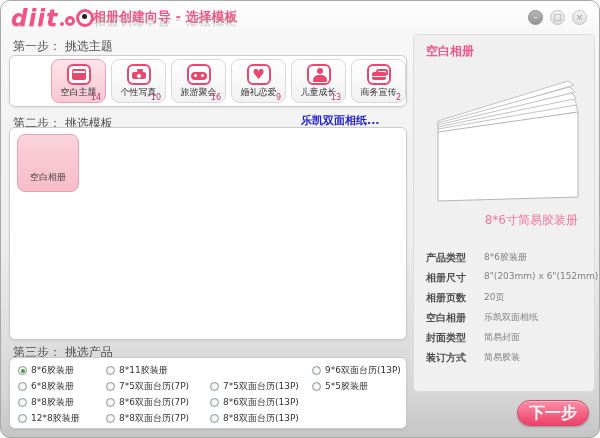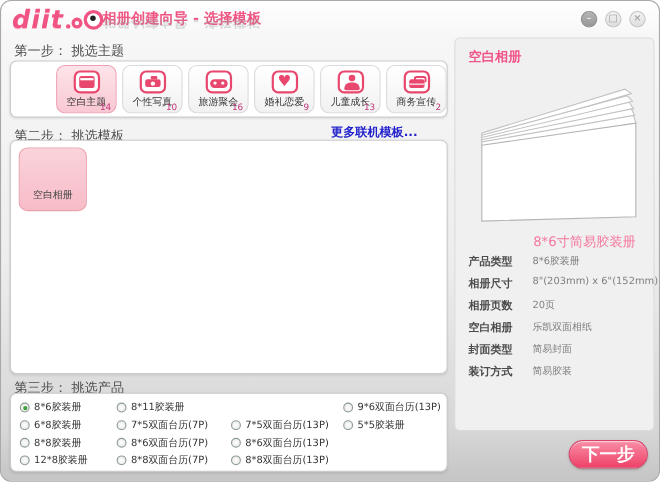--- a/index.html
+++ b/index.html
@@ -61,21 +61,21 @@
   .product-panel { top:356px; height:72px; }
   .product-cell { position:absolute; display:flex; align-items:center; gap:4px; font-size:9px; color:#333; cursor:pointer; white-space:nowrap; }
   .radio { width:9px; height:9px; border:1px solid #8a9a8f; border-radius:50%; background:radial-gradient(#ffffff,#e4e4e4); flex:none; position:relative; }
   .radio.checked::after { content:''; position:absolute; left:2px; top:2px; width:4px; height:4px; background:#3fa23f; border-radius:50%; }
   
   .sidebar { position:absolute; left:412px; top:33px; width:182px; height:358px; background:#f0f0f0;
     border:1px solid #dcdcdc; border-radius:5px; }
   .sidebar-title { position:absolute; left:12px; top:8px; font-size:12px; font-weight:bold; color:#f0548a; }
   .book-preview { position:absolute; left:14px; top:30px; }
   .sidebar-product-link { position:absolute; left:0; right:16px; top:177px; text-align:right; font-size:12px; color:#f4779c; cursor:pointer; }
-  .detail-row { position:absolute; left:12px; right:4px; height:16px; display:flex; }
+  .detail-row { position:absolute; left:12px; right:4px; height:16px; display:flex;margin-top:20px; }
   .detail-label { width:58px; font-size:10px; font-weight:bold; color:#4c4c4c; flex:none; }
   .detail-value { font-size:9px; color:#808080; white-space:nowrap; }
   
   .next-btn { position:absolute; left:516px; top:399px; width:72px; height:26px; border-radius:13px;
     background:linear-gradient(#f98ea6,#ee4168); border:1px solid #d8436a; color:#fff; font-size:16px; font-weight:bold;
     text-align:center; line-height:24px; cursor:pointer; box-shadow:0 1px 2px rgba(0,0,0,.25), inset 0 1px 0 rgba(255,255,255,.5); }
 </style>
 </head>
 <body>
 
@@ -131,21 +131,21 @@
     <div class="theme-btn">
       <span class="ticon">
           <span class="ic-case"></span>
         </span>
       <span class="theme-label">商务宣传</span>
       <span class="theme-count">2</span>
     </div>
   </div>
 
   <div class="step-label" style="top:114px">第二步： 挑选模板</div>
-  <div class="more-link">更多联机模板...</div>
+  <div class="more-link">乐凯双面相纸...</div>
   <div class="panel template-panel">
     <div class="template-thumb">
       <span class="template-thumb-label">空白相册</span>
     </div>
   </div>
 
   <div class="step-label" style="top:343px">第三步： 挑选产品</div>
   <div class="panel product-panel">
     <div class="product-cell" style="left:8px;top:6px">
         <span class="radio checked"></span>

